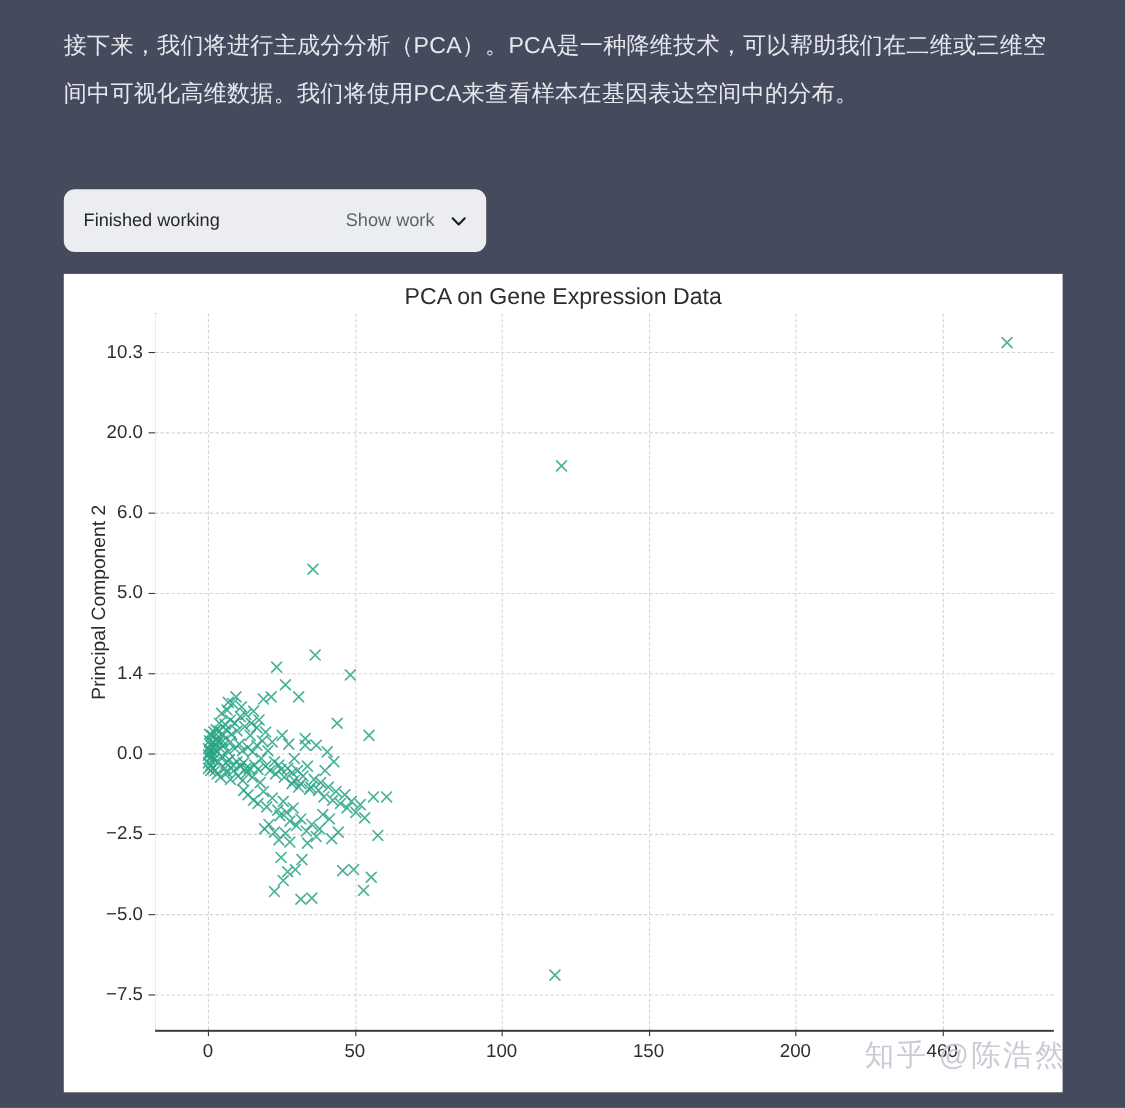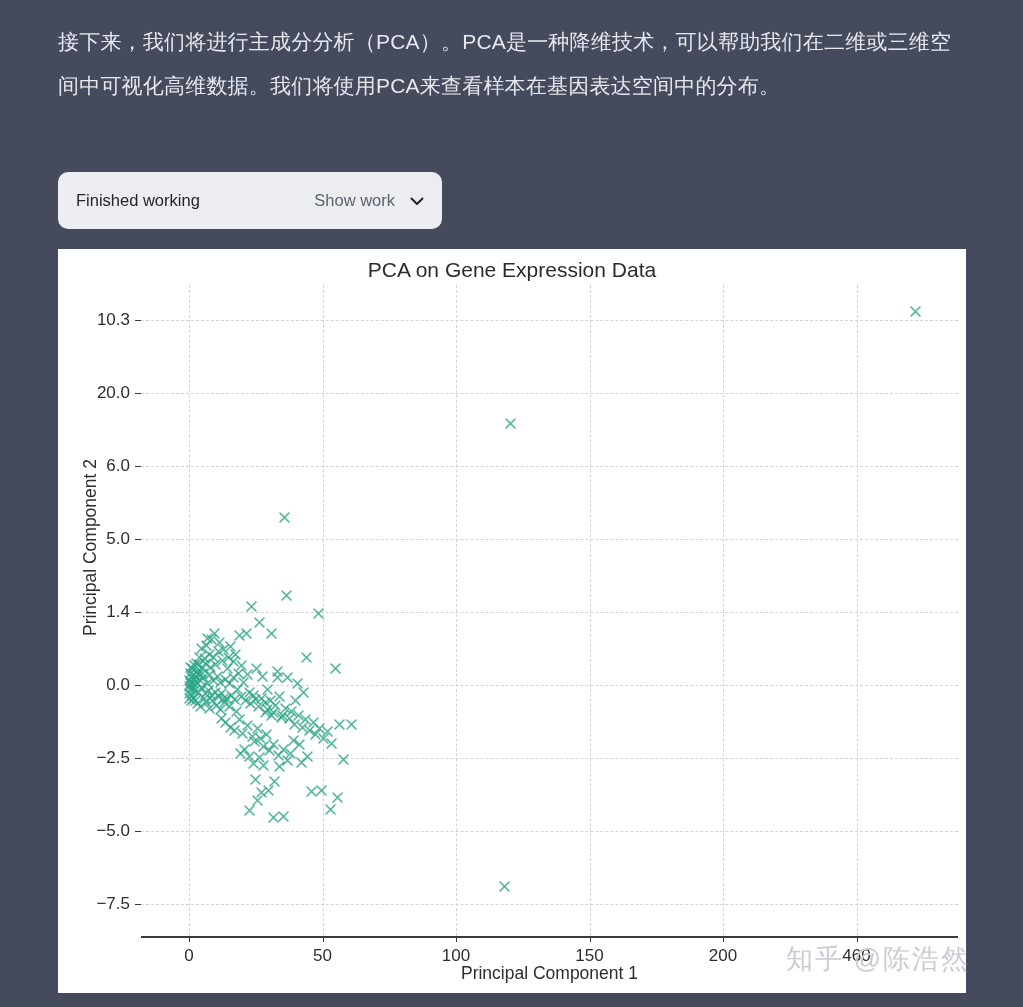--- a/index.html
+++ b/index.html
@@ -1203,17 +1203,16 @@
           <path d="M1 1 L10 10 M10 1 L1 10" stroke="#2ba587" stroke-width="1.5" stroke-linecap="round" opacity="0.85"></path>
         </svg>
       </div>
       <div class="marker" style="left: 50.9958px; top: 415.998px;">
         <svg viewBox="0 0 11 11">
           <path d="M1 1 L10 10 M10 1 L1 10" stroke="#2ba587" stroke-width="1.5" stroke-linecap="round" opacity="0.85"></path>
         </svg>
       </div>
     </div>
 
-  <div class="xlabel">Principal Component 1</div>
   <div class="ylabel">Principal Component 2</div>
 </div>
 
 <div class="watermark">知乎 @陈浩然</div>
 
 </body></html>

